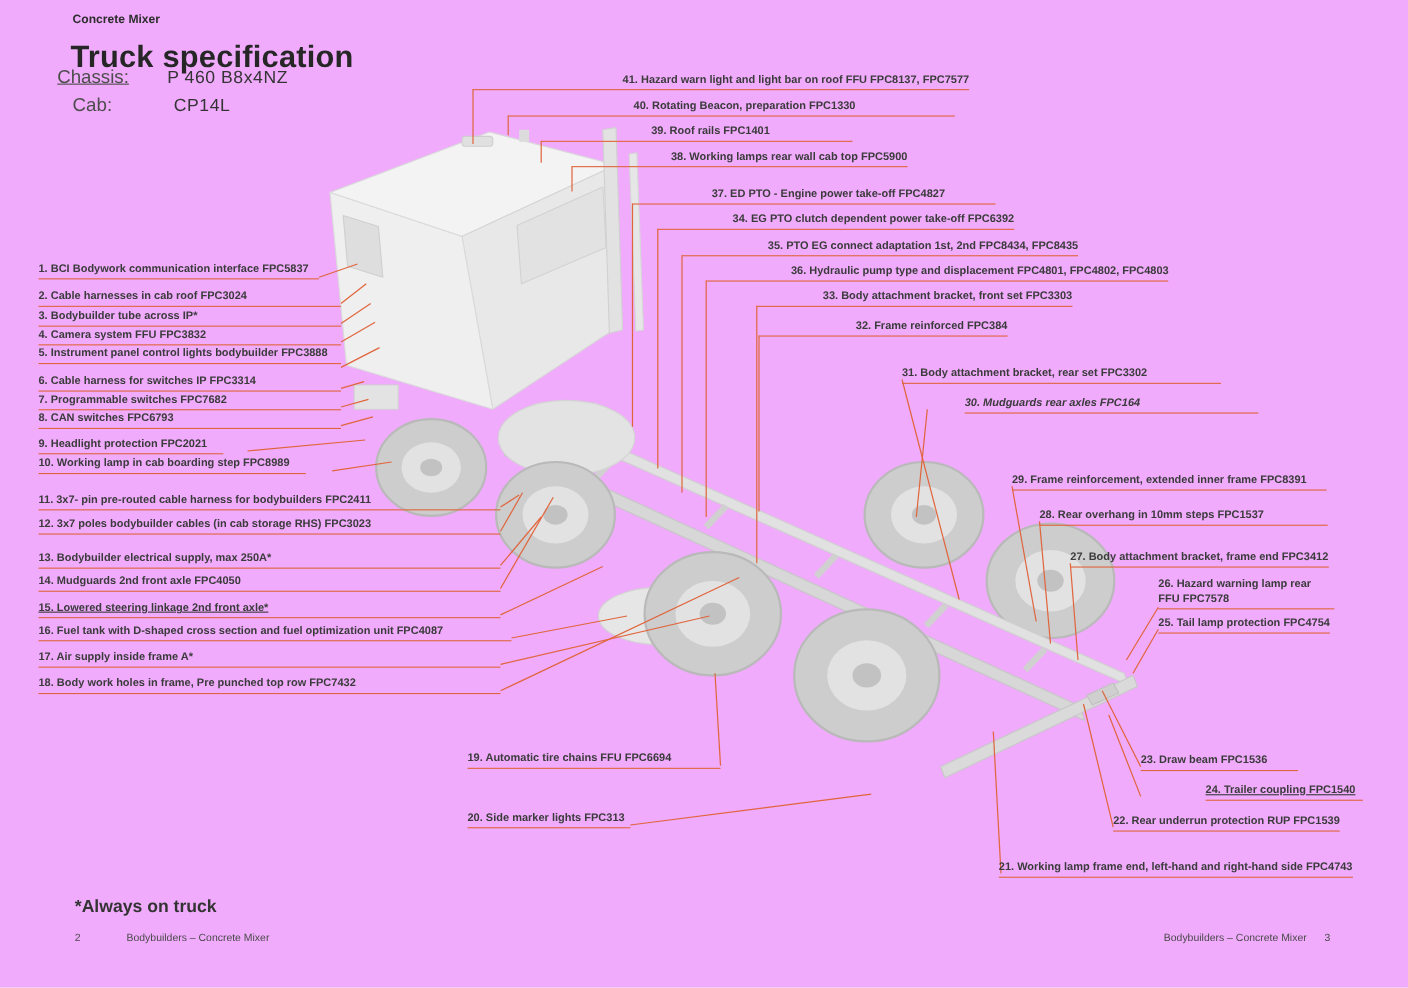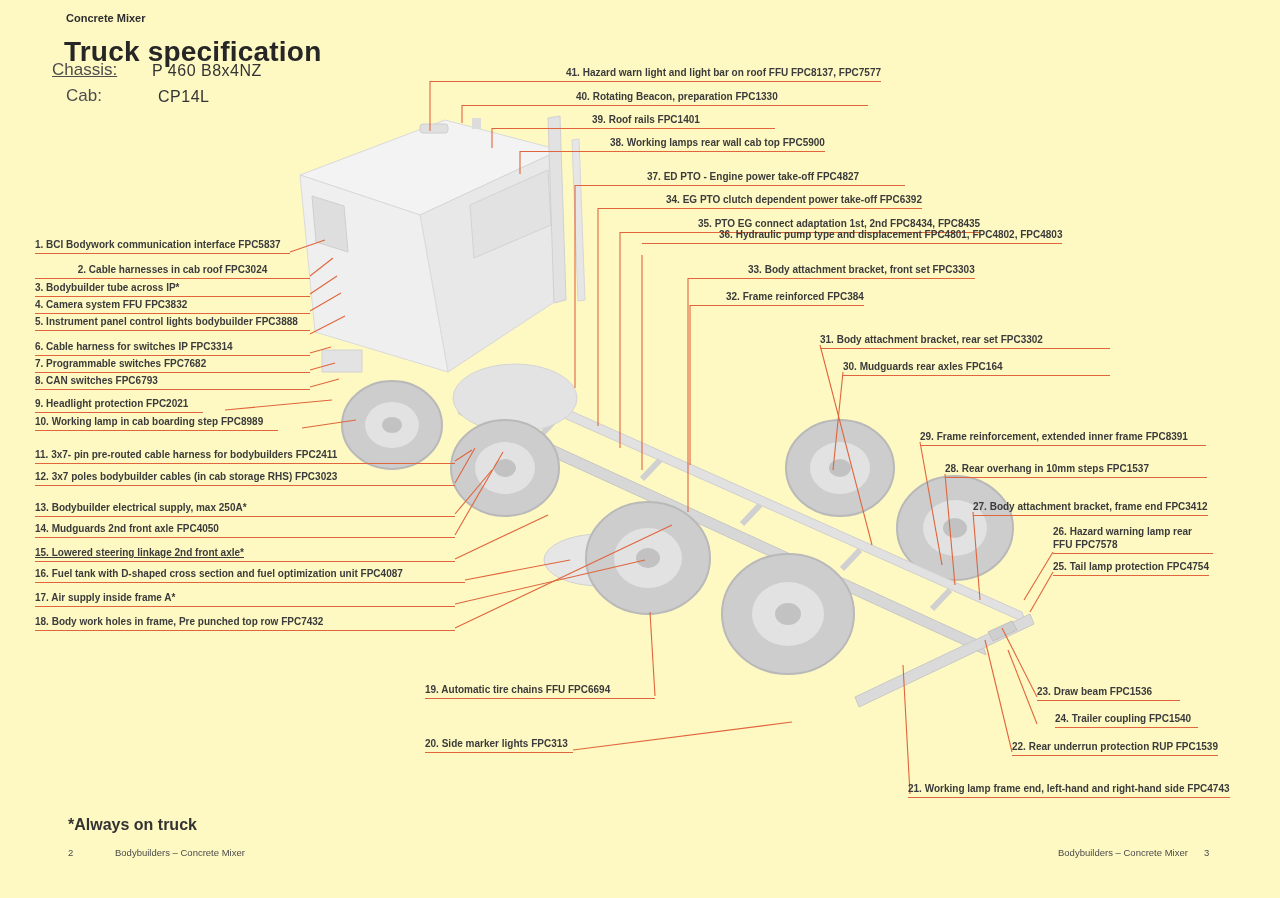--- a/index.html
+++ b/index.html
@@ -1,19 +1,19 @@
 <!DOCTYPE html>
 <html style="--accent: #E0653C;"><head>
 <meta charset="utf-8">
 <style>
   * { margin:0; padding:0; box-sizing:border-box; }
   html,body { background:#ffffff; }
   .page {
     position:relative; width:1280px; height:898px; overflow:hidden;
-    font-family:"Liberation Sans", sans-serif; background:#fef9c3;
+    font-family:"Liberation Sans", sans-serif; background:#f0abfc;
   }
   .eyebrow { position:absolute; left:66px; top:12px; font-size:11px; font-weight:bold; color:#2e2e2e; }
   .title   { position:absolute; left:64px; top:36px; font-size:28px; font-weight:bold; color:#262626; letter-spacing:.2px;text-align:center; }
   .spec-label { position:absolute; font-size:17px; color:#4d4d4d; }
   .spec-value { position:absolute; font-size:16px; color:#343434; letter-spacing:.5px; }
   #chassis-label { left:52px; top:60px;text-decoration:underline; }
   #chassis-value { left:152px; top:62px;text-align:right; }
   #cab-label     { left:66px; top:86px; }
   #cab-value     { left:158px; top:88px; }
 
@@ -148,21 +148,21 @@
 
   <div class="eyebrow">Concrete Mixer</div>
   <div class="title">Truck specification</div>
   <div class="spec-label" id="chassis-label">Chassis:</div>
   <div class="spec-value" id="chassis-value">P 460 B8x4NZ</div>
   <div class="spec-label" id="cab-label">Cab:</div>
   <div class="spec-value" id="cab-value">CP14L</div>
 
   <div>
       <div class="callout wrap" style="left: 35px; top: 238px; width: 255px;">1. BCI Bodywork communication interface FPC5837</div>
-      <div class="callout wrap" style="left: 35px; top: 263px; width: 275px; text-align: center;">2. Cable harnesses in cab roof FPC3024</div>
+      <div class="callout wrap" style="left: 35px; top: 263px; width: 275px;">2. Cable harnesses in cab roof FPC3024</div>
       <div class="callout wrap" style="left: 35px; top: 281px; width: 275px;">3. Bodybuilder tube across IP*</div>
       <div class="callout wrap" style="left: 35px; top: 298px; width: 275px;">4. Camera system FFU FPC3832</div>
       <div class="callout wrap" style="left: 35px; top: 315px; width: 275px;">5. Instrument panel control lights bodybuilder FPC3888</div>
       <div class="callout wrap" style="left: 35px; top: 340px; width: 275px;">6. Cable harness for switches IP FPC3314</div>
       <div class="callout wrap" style="left: 35px; top: 357px; width: 275px;">7. Programmable switches FPC7682</div>
       <div class="callout wrap" style="left: 35px; top: 374px; width: 275px;">8. CAN switches FPC6793</div>
       <div class="callout" style="left: 35px; top: 397px; padding-right: 15px;">9. Headlight protection FPC2021</div>
       <div class="callout" style="left: 35px; top: 415px; padding-right: 15px;">10. Working lamp in cab boarding step FPC8989</div>
       <div class="callout" style="left: 35px; top: 448px; min-width: 420px;">11. 3x7- pin pre-routed cable harness for bodybuilders FPC2411</div>
       <div class="callout" style="left: 35px; top: 470px; min-width: 420px;">12. 3x7 poles bodybuilder cables (in cab storage RHS) FPC3023</div>
@@ -170,33 +170,33 @@
       <div class="callout" style="left: 35px; top: 522px; min-width: 420px;">14. Mudguards 2nd front axle FPC4050</div>
       <div class="callout" style="left: 35px; top: 546px; min-width: 420px; text-decoration: underline;">15. Lowered steering linkage 2nd front axle*</div>
       <div class="callout" style="left: 35px; top: 567px; min-width: 430px;">16. Fuel tank with D-shaped cross section and fuel optimization unit FPC4087</div>
       <div class="callout" style="left: 35px; top: 591px; min-width: 420px;">17. Air supply inside frame A*</div>
       <div class="callout" style="left: 35px; top: 615px; min-width: 420px;">18. Body work holes in frame, Pre punched top row FPC7432</div>
       <div class="callout" style="left: 425px; top: 683px; min-width: 230px;">19. Automatic tire chains FFU FPC6694</div>
       <div class="callout" style="left: 425px; top: 737px; min-width: 148px;">20. Side marker lights FPC313</div>
       <div class="callout" style="left: 908px; top: 782px;">21. Working lamp frame end, left-hand and right-hand side FPC4743</div>
       <div class="callout" style="left: 1012px; top: 740px;">22. Rear underrun protection RUP FPC1539</div>
       <div class="callout" style="left: 1037px; top: 685px; min-width: 143px;">23. Draw beam FPC1536</div>
-      <div class="callout" style="left: 1055px; top: 712px; min-width: 143px;">24. Trailer coupling FPC1540</div>
+      <div class="callout" style="left: 1096px; top: 712px; min-width: 143px; text-decoration: underline;">24. Trailer coupling FPC1540</div>
       <div class="callout" style="left: 1053px; top: 560px;">25. Tail lamp protection FPC4754</div>
       <div class="callout wrap" style="left: 1053px; top: 525px; width: 160px;">26. Hazard warning lamp rear FFU FPC7578</div>
       <div class="callout" style="left: 973px; top: 500px;">27. Body attachment bracket, frame end FPC3412</div>
       <div class="callout" style="left: 945px; top: 462px; min-width: 262px;">28. Rear overhang in 10mm steps FPC1537</div>
       <div class="callout" style="left: 920px; top: 430px; min-width: 286px;">29. Frame reinforcement, extended inner frame FPC8391</div>
-      <div class="callout" style="left: 843px; top: 360px; min-width: 267px;">30. Mudguards rear axles FPC164</div>
+      <div class="callout" style="left: 877px; top: 360px; min-width: 267px; font-style: italic;">30. Mudguards rear axles FPC164</div>
       <div class="callout" style="left: 820px; top: 333px; min-width: 290px;">31. Body attachment bracket, rear set FPC3302</div>
-      <div class="callout" style="left: 690px; top: 290px; padding-left: 36px;">32. Frame reinforced FPC384</div>
+      <div class="callout" style="left: 690px; top: 290px; padding-left: 88px;">32. Frame reinforced FPC384</div>
       <div class="callout" style="left: 688px; top: 263px; padding-left: 60px;">33. Body attachment bracket, front set FPC3303</div>
       <div class="callout" style="left: 598px; top: 193px; padding-left: 68px;">34. EG PTO clutch dependent power take-off FPC6392</div>
       <div class="callout" style="left: 620px; top: 217px; padding-left: 78px;">35. PTO EG connect adaptation 1st, 2nd FPC8434, FPC8435</div>
-      <div class="callout" style="left: 642px; top: 228px; padding-left: 77px;">36. Hydraulic pump type and displacement FPC4801, FPC4802, FPC4803</div>
+      <div class="callout" style="left: 642px; top: 240px; padding-left: 77px;">36. Hydraulic pump type and displacement FPC4801, FPC4802, FPC4803</div>
       <div class="callout" style="left: 575px; top: 170px; min-width: 330px; padding-left: 72px;">37. ED PTO - Engine power take-off FPC4827</div>
       <div class="callout" style="left: 520px; top: 136px; padding-left: 90px;">38. Working lamps rear wall cab top FPC5900</div>
       <div class="callout" style="left: 492px; top: 113px; padding-left: 100px; padding-right: 75px;">39. Roof rails FPC1401</div>
       <div class="callout" style="left: 462px; top: 90px; padding-left: 114px; padding-right: 90px;">40. Rotating Beacon, preparation FPC1330</div>
       <div class="callout" style="left: 430px; top: 66px; padding-left: 136px;">41. Hazard warn light and light bar on roof FFU FPC8137, FPC7577</div>
     </div>
 
   <div class="footnote">*Always on truck</div>
   <div class="footer-item" id="footer-left-page">2</div>
   <div class="footer-item" id="footer-left-text">Bodybuilders – Concrete Mixer</div>

